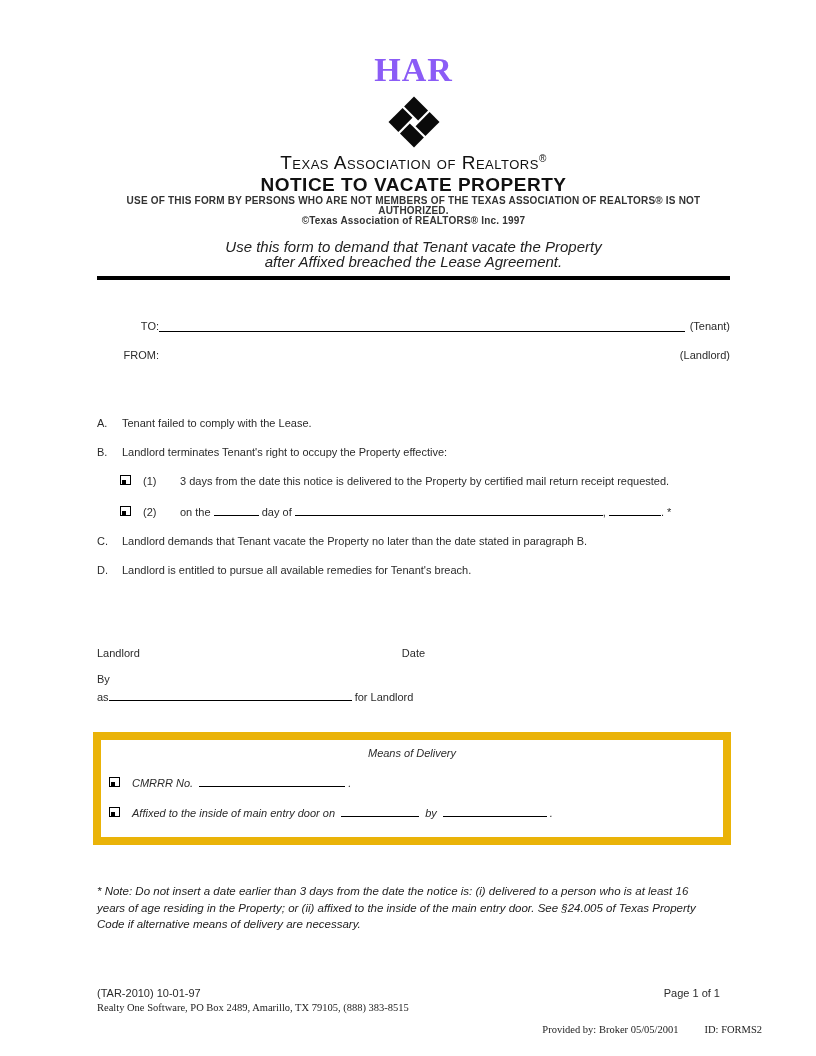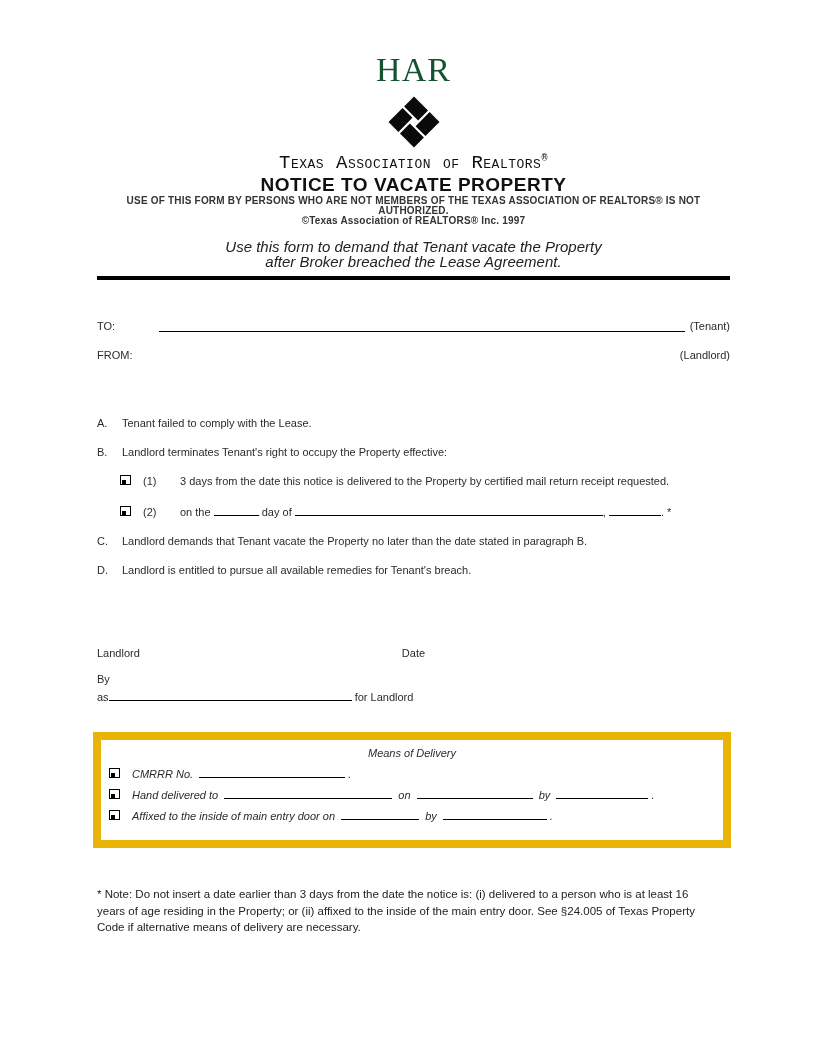--- a/index.html
+++ b/index.html
@@ -11,47 +11,47 @@
     font-family:"Liberation Sans", sans-serif;
     font-size:11px;
     overflow:hidden;
     box-sizing:border-box;
     padding:36px 86px 0 97px;
   }
   .center{text-align:center;}
   
   .brand{
     font-family:"Liberation Serif", serif;
-    font-size:34px;font-weight:normal;letter-spacing:1px;
-    margin:14px 0 0 0;line-height:40px;color:#14532d;
+    font-size:34px;font-weight:bold;letter-spacing:1px;
+    margin:14px 0 0 0;line-height:40px;color:#8b5cf6;
   }
   .logo-wrap{margin-top:6px;line-height:0;}
   .assoc{
-    font-family:Liberation Mono, monospace;
+    font-family:Liberation Sans, sans-serif;
     font-variant:small-caps;
     font-size:19px;letter-spacing:0.5px;color:#111;
     line-height:22px;margin-top:0;
   }
   .assoc .reg{font-size:10px;vertical-align:7px;font-variant:normal;}
   .doc-title{
     font-size:19px;font-weight:bold;letter-spacing:0.5px;color:#111;
     line-height:22px;margin-top:0;
   }
   .usage{
     font-size:10px;font-weight:bold;letter-spacing:0.2px;color:#333;
     line-height:10px;margin-top:0;
   }
   .instructions{
     font-style:italic;font-size:15px;line-height:15px;margin-top:13px;color:#222;
   }
   .divider{height:4px;background:#000;margin-top:7px;}
   
   .addr-row{display:flex;align-items:flex-end;margin-top:10px;height:19px;}
   .addr-row.first{margin-top:33px;}
-  .addr-label{width:62px;flex:none;}
+  .addr-label{width:62px;flex:none;text-align:right;}
   .ul{display:inline-block;border-bottom:1px solid #000;height:13px;vertical-align:baseline;}
   .fill{flex:1 1 auto;border-bottom:1px solid #000;height:13px;}
   .spacer{flex:1 1 auto;}
   .paren{flex:none;padding-left:5px;}
   .re-text{flex:none;padding-right:3px;}
   
   .paras{margin-top:54px;}
   .para{display:flex;margin-bottom:12px;line-height:17px;}
   .para .letter{width:25px;flex:none;}
   .sub{display:flex;align-items:baseline;margin:12px 0 12px 23px;line-height:17px;}
@@ -69,27 +69,27 @@
   .sig-row1{display:flex;}
   .sig-date{margin-left:262px;}
   .sig-by{margin-top:13px;line-height:15px;}
   .sig-as{line-height:15px;}
   
   .delivery{
     border:8px solid #eab308;margin-top:27px;margin-left:-4px;margin-right:-1px;
     padding:6px 8px 16px 8px;
   }
   .delivery .d-title{font-style:italic;text-align:center;line-height:15px;}
-  .d-row{display:flex;align-items:baseline;font-style:italic;line-height:15px;margin-top:3px;}
+  .d-row{display:flex;align-items:baseline;font-style:italic;line-height:15px;margin-top:12px;}
   .d-row .cb{margin-right:12px;align-self:center;}
   .d-text{white-space:nowrap;}
   .d-text .ul{margin:0 3px;}
   
   .note{
-    margin-top:38px;font-size:11.5px;line-height:16.5px;
+    margin-top:38px;font-style:italic;font-size:11.5px;line-height:16.5px;
     width:620px;color:#222;
   }
   
   .footer{position:absolute;left:97px;right:54px;bottom:20px;}
   .f-row1{display:flex;justify-content:space-between;padding-right:42px;line-height:14px;}
   .f-serif{
     font-family:"Liberation Serif", serif;font-size:10.5px;line-height:13px;color:#222;margin-top:1px;
   }
   .f-row3{text-align:right;margin-top:9px;}
   .f-row3 .gap{display:inline-block;width:26px;}
@@ -116,21 +116,21 @@
 
   <div class="center doc-title">NOTICE TO VACATE PROPERTY</div>
 
   <div class="center usage">
     <div>USE OF THIS FORM BY PERSONS WHO ARE NOT MEMBERS OF THE TEXAS ASSOCIATION OF REALTORS® IS NOT AUTHORIZED.</div>
     <div>©Texas Association of REALTORS® Inc. 1997</div>
   </div>
 
   <div class="center instructions">
     <div>Use this form to demand that Tenant vacate the Property</div>
-    <div>after Broker breached the Lease Agreement.</div>
+    <div>after Affixed breached the Lease Agreement.</div>
   </div>
 
   <div class="divider"></div>
 
   <div class="addr-row first">
     <span class="addr-label">TO:</span>
     <span class="fill"></span>
     <span class="ul" style="width:110px"></span>
     <span class="paren">(Tenant)</span>
   </div>
@@ -199,39 +199,38 @@
     <div class="d-title">Means of Delivery</div>
 
     <div class="d-row">
       <span class="cb"></span>
       <span class="d-text">
         <span>CMRRR No.</span>
         <span class="ul" style="width:146px"></span><span>.</span>
       </span>
     </div>
 
-    <div class="d-row">
-      <span class="cb"></span>
-      <span class="d-text">
-        <span>Hand delivered to</span>
-        <span class="ul" style="width:168px"></span>
-        <span>on</span>
-        <span class="ul" style="width:116px"></span>
-        <span>by</span>
-        <span class="ul" style="width:92px"></span><span>.</span>
-      </span>
-    </div>
 
     <div class="d-row">
       <span class="cb"></span>
       <span class="d-text">
         <span>Affixed to the inside of main entry door on</span>
         <span class="ul" style="width:78px"></span>
         <span>by</span>
         <span class="ul" style="width:104px"></span><span>.</span>
       </span>
     </div>
   </div>
 
   <div class="note">* Note:  Do not insert a date earlier than 3  days from the date the notice is: (i) delivered to a person who is at least 16 years of age residing in the Property;  or (ii) affixed to the inside of the main entry door.  See §24.005 of Texas Property Code if alternative means of delivery are necessary.</div>
 
+  <div class="footer">
+    <div class="f-row1">
+      <span>(TAR-2010)  10-01-97</span>
+      <span>Page 1 of 1</span>
+    </div>
+    <div class="f-serif">Realty One Software, PO Box 2489, Amarillo, TX  79105, (888) 383-8515</div>
+    <div class="f-serif f-row3">
+      <span>Provided by: Broker 05/05/2001</span><span class="gap"></span><span>ID: FORMS2</span>
+    </div>
+  </div>
 
 </div>
 
 </body></html>

